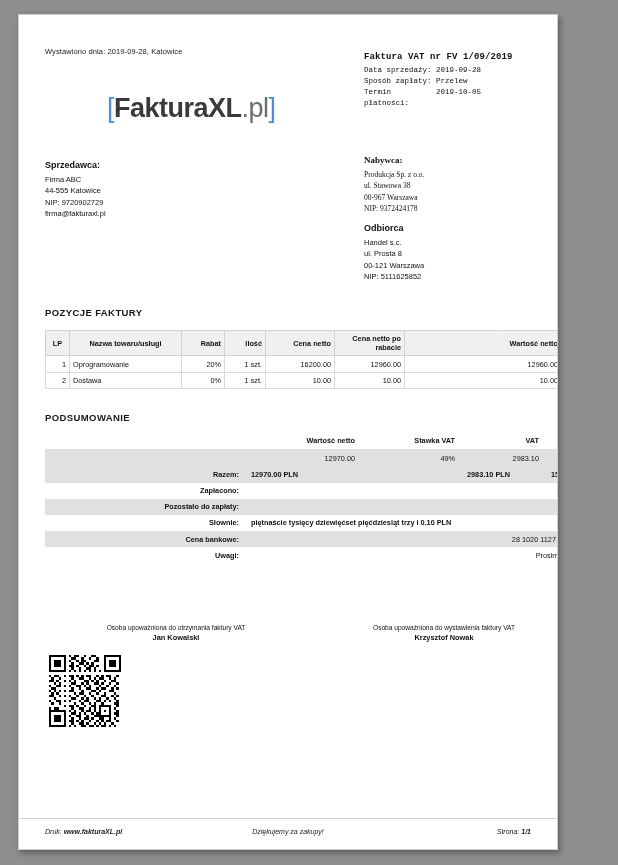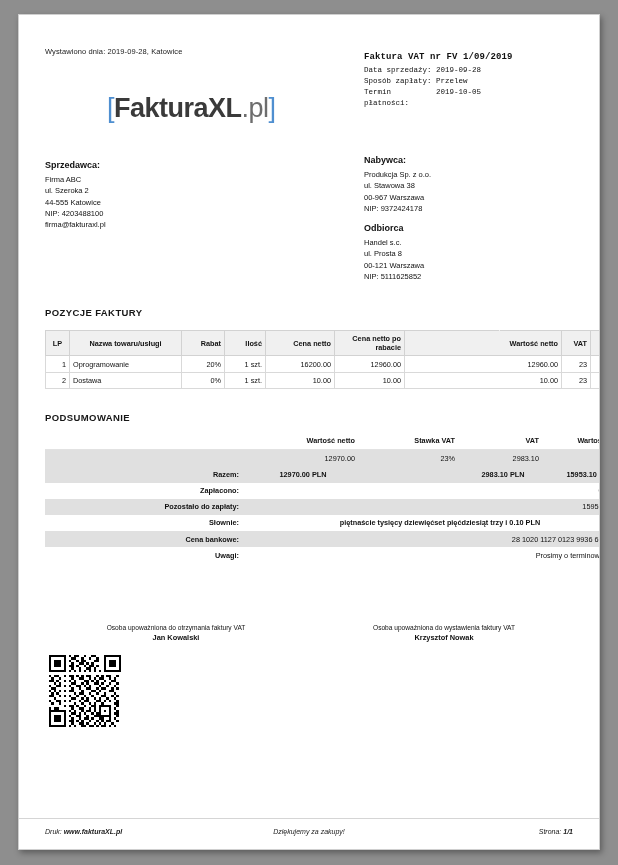--- a/index.html
+++ b/index.html
@@ -10,21 +10,21 @@
   body {
     width: 618px;
     height: 865px;
     font-family: "Liberation Sans", sans-serif;
     -webkit-font-smoothing: antialiased;
   }
   .page-shadow {
     position: absolute;
     left: 18px;
     top: 14px;
-    width: 582px;
+    width: 540px;
     height: 836px;
     background: #ffffff;
     border: 1px solid #cfcfcf;
     box-shadow: 2px 3px 6px rgba(0,0,0,0.35);
     box-sizing: border-box;
     overflow: hidden;
   }
   .inner {
     position: relative;
     width: 100%;
@@ -83,21 +83,21 @@
     font-size: 7.5px;
     color: #111;
     line-height: 11.2px;
   }
   .party .hd {
     font-weight: bold;
     font-size: 9px;
     margin-bottom: 3px;
   }
   .party-seller { left: 26px; top: 145px; width: 200px; }
-  .party-buyer  { left: 345px; top: 140px; width: 215px; }
+  .party-buyer  { left: 345px; top: 140px; width: 215px; font-family: Liberation Serif, serif; }
   .party-recv   { left: 345px; top: 208px; width: 215px; }
 
   
   .sect {
     position: absolute;
     left: 26px;
     font-size: 9.5px;
     font-weight: bold;
     color: #161616;
     letter-spacing: 0.4px;
@@ -169,21 +169,21 @@
   }
   .s-lbl  { width: 188px; }
   .s-net  { width: 104px; text-align: right; }
   .s-rate { width: 88px;  text-align: right; }
   .s-vat  { width: 72px;  text-align: right; }
   .s-gro  { width: 78px;  text-align: right; }
   .row-shaded { background: #e0e0e0; }
   .row-plain  { background: #ffffff; }
   .tbl-sum td.s-lbl { text-align: right; font-weight: bold; }
   .tbl-sum td.val-right { text-align: right; margin-top: 12px; }
-  .wide-val { text-align: center; font-weight: bold; }
+  .wide-val { text-align: left; font-weight: bold; }
 
   
   .sig {
     position: absolute;
     font-size: 6.6px;
     color: #111;
     text-align: center;
     line-height: 10px;
   }
   .sig .nm { font-weight: bold; font-size: 7.4px; }
@@ -246,23 +246,22 @@
     </div>
     <div class="meta-row">
       <span class="k">Termin płatności:</span>
       <span class="v">2019-10-05</span>
     </div>
   </div>
 
   <div class="party party-seller">
     <div class="hd">Sprzedawca:</div>
     <div>Firma ABC</div>
-    <div>ul. Szeroka 2</div>
     <div>44-555 Katowice</div>
-    <div>NIP: 4203488100</div>
+    <div>NIP: 9720902729</div>
     <div>firma@fakturaxl.pl</div>
   </div>
 
   <div class="party party-buyer">
     <div class="hd">Nabywca:</div>
     <div>Produkcja Sp. z o.o.</div>
     <div>ul. Stawowa 38</div>
     <div>00-967 Warszawa</div>
     <div>NIP: 9372424178</div>
   </div>
@@ -332,21 +331,21 @@
         <th class="s-net">Wartość netto</th>
         <th class="s-rate">Stawka VAT</th>
         <th class="s-vat">VAT</th>
         <th class="s-gro">Wartość brutto</th>
       </tr>
     </thead>
     <tbody>
       <tr class="row-shaded">
         <td class="s-lbl"></td>
         <td class="s-net val-right">12970.00</td>
-        <td class="s-rate val-right">23%</td>
+        <td class="s-rate val-right">49%</td>
         <td class="s-vat val-right">2983.10</td>
         <td class="s-gro val-right">15953.10</td>
       </tr>
       <tr class="row-shaded">
         <td class="s-lbl">Razem:</td>
         <td class="s-net wide-val">12970.00 PLN</td>
         <td class="s-rate val-right"></td>
         <td class="s-vat wide-val">2983.10 PLN</td>
         <td class="s-gro wide-val">15953.10 PLN</td>
       </tr>

